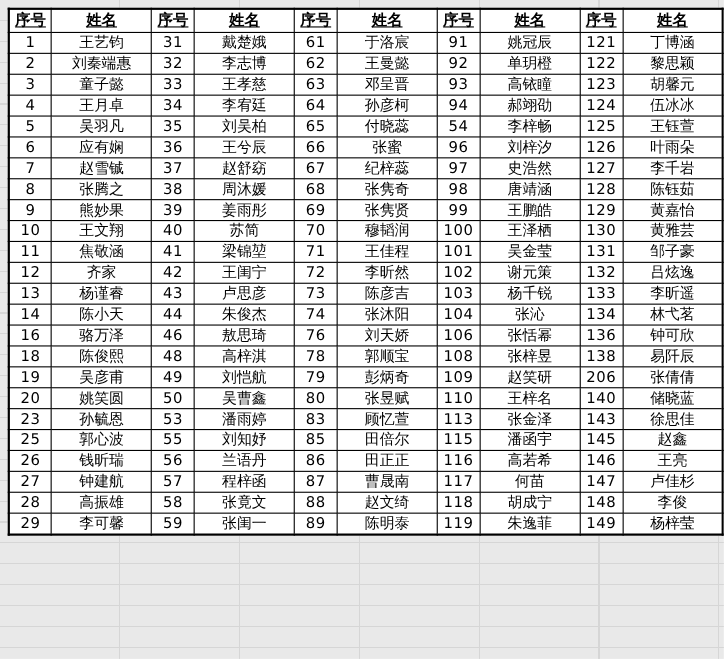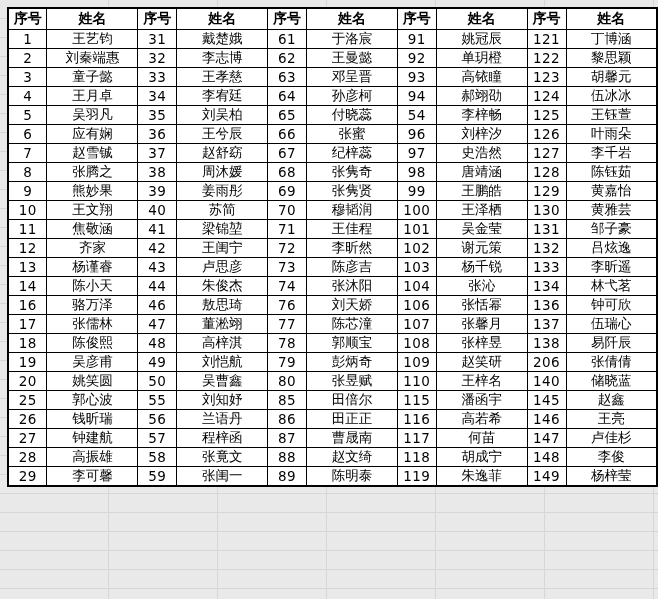--- a/index.html
+++ b/index.html
@@ -25,20 +25,21 @@
     vertical-align:middle;
     color:#000;
     white-space:nowrap;
     overflow:hidden;
     padding:0;
   }
   table.roster th {
     font-size:14px;
     font-weight:bold;
     height:21px;
+    text-decoration:underline;
   }
   table.roster td {
     font-size:13.5px;
     font-weight:normal;
     height:19px;
   }
   td.idx { letter-spacing:0.5px; }
   col.c-idx  { width:39px; }
   col.c-name { width:91px; }
 </style>
@@ -247,32 +248,20 @@
         <td class="idx">46</td>
         <td>敖思琦</td>
         <td class="idx">76</td>
         <td>刘天娇</td>
         <td class="idx">106</td>
         <td>张恬幂</td>
         <td class="idx">136</td>
         <td>钟可欣</td>
       </tr>
       <tr>
-        <td class="idx">17</td>
-        <td>张儒林</td>
-        <td class="idx">47</td>
-        <td>董淞翊</td>
-        <td class="idx">77</td>
-        <td>陈芯潼</td>
-        <td class="idx">107</td>
-        <td>张馨月</td>
-        <td class="idx">137</td>
-        <td>伍瑞心</td>
-      </tr>
-      <tr>
         <td class="idx">18</td>
         <td>陈俊熙</td>
         <td class="idx">48</td>
         <td>高梓淇</td>
         <td class="idx">78</td>
         <td>郭顺宝</td>
         <td class="idx">108</td>
         <td>张梓昱</td>
         <td class="idx">138</td>
         <td>易阡辰</td>
@@ -295,20 +284,32 @@
         <td class="idx">50</td>
         <td>吴曹鑫</td>
         <td class="idx">80</td>
         <td>张昱赋</td>
         <td class="idx">110</td>
         <td>王梓名</td>
         <td class="idx">140</td>
         <td>储晓蓝</td>
       </tr>
       <tr>
+        <td class="idx">23</td>
+        <td>孙毓恩</td>
+        <td class="idx">53</td>
+        <td>潘雨婷</td>
+        <td class="idx">83</td>
+        <td>顾忆萱</td>
+        <td class="idx">113</td>
+        <td>张金泽</td>
+        <td class="idx">143</td>
+        <td>徐思佳</td>
+      </tr>
+      <tr>
         <td class="idx">25</td>
         <td>郭心波</td>
         <td class="idx">55</td>
         <td>刘知妤</td>
         <td class="idx">85</td>
         <td>田倍尔</td>
         <td class="idx">115</td>
         <td>潘函宇</td>
         <td class="idx">145</td>
         <td>赵鑫</td>

